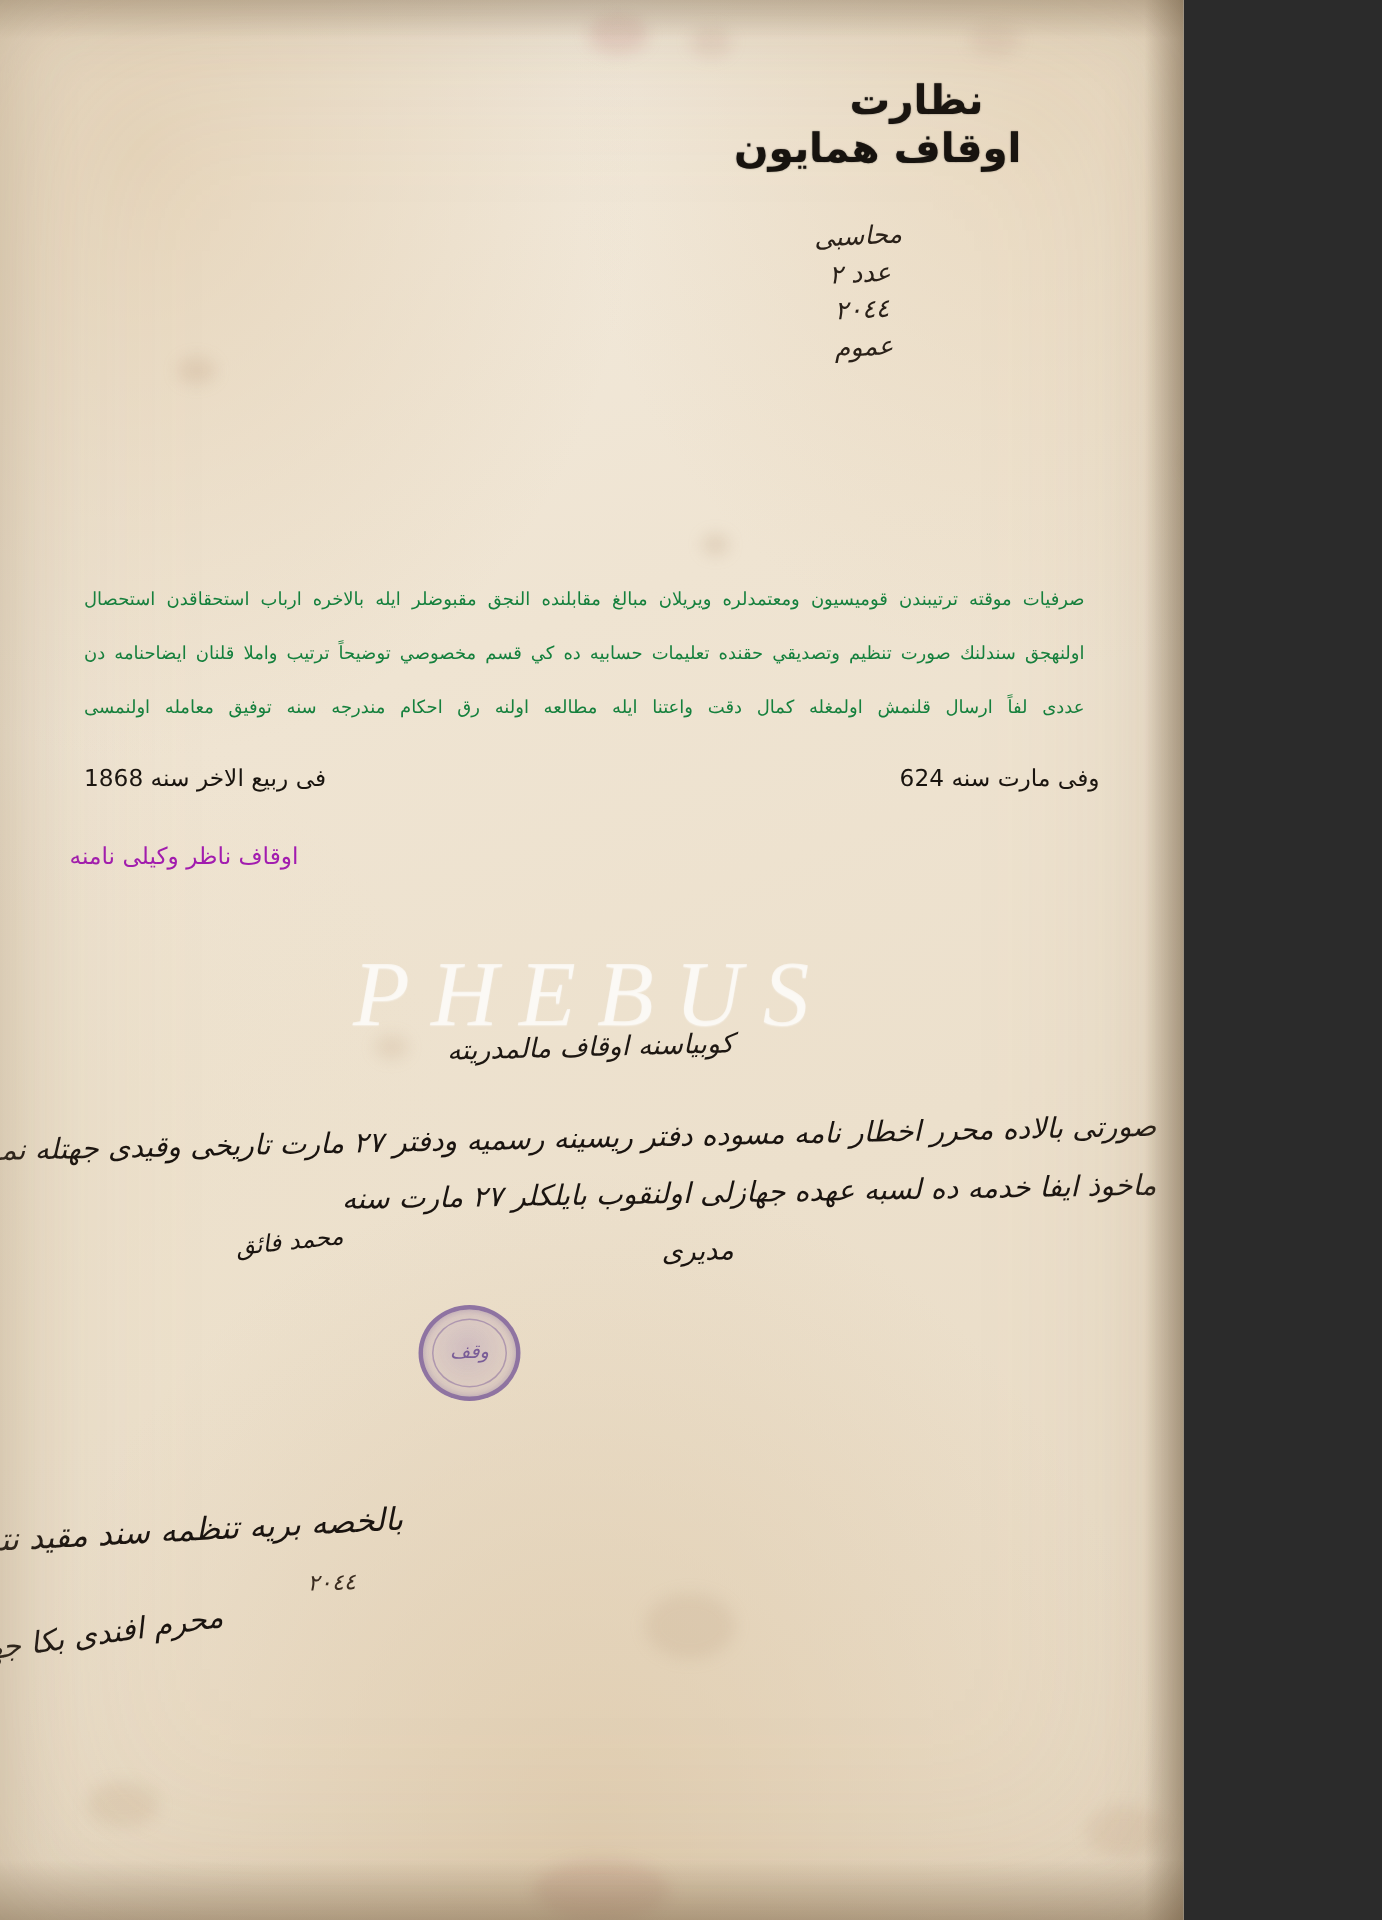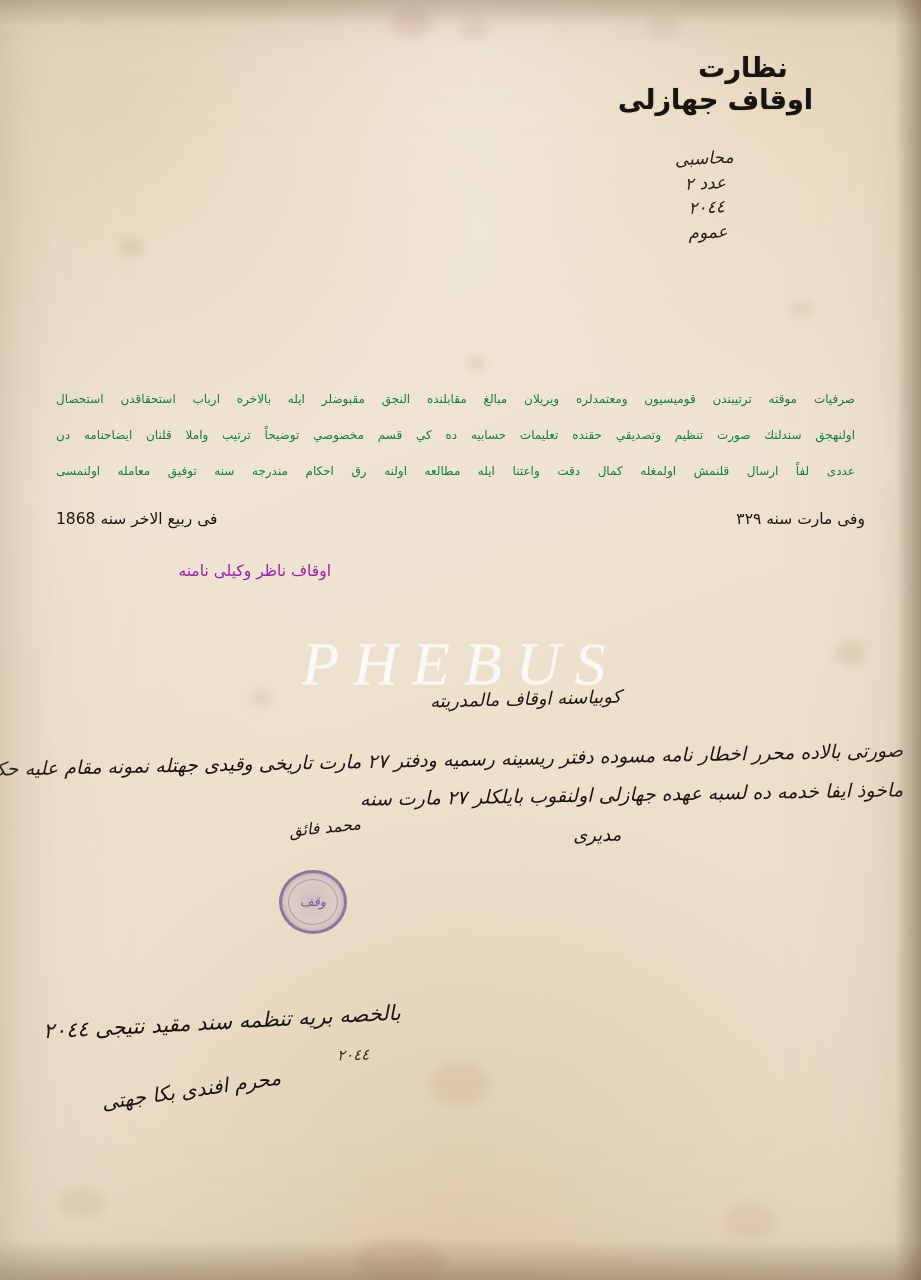--- a/index.html
+++ b/index.html
@@ -3,21 +3,21 @@
 <meta charset="utf-8">
 <title>Ottoman Document</title>
 <style>
   html, body {
     margin: 0;
     padding: 0;
     background: #2b2b2b;
   }
   #page {
     position: relative;
-    width: 921px;
+    width: 789px;
     height: 1280px;
     overflow: hidden;
     background: #efe6d6;
     font-family: "DejaVu Sans", sans-serif;
   }
 
   
   .paper-base {
     position: absolute;
     inset: 0;
@@ -249,36 +249,36 @@
   <div class="stain s6"></div>
   <div class="stain s7"></div>
   <div class="stain s8"></div>
   <div class="stain s9"></div>
   <div class="stain s10"></div>
   <div class="stain s11"></div>
   <div class="stain s12"></div>
 
   <div class="ar letterhead">
     <div>نظارت</div>
-    <div>اوقاف جهازلى</div>
+    <div>اوقاف همايون</div>
   </div>
 
   <div class="hand hand-top">
     <div>محاسبى</div>
     <div>عدد ٢</div>
     <div>٢٠٤٤</div>
     <div>عموم</div>
   </div>
 
   <div class="body-line bl1">صرفيات موقته ترتيبندن قوميسيون ومعتمدلره ويريلان مبالغ مقابلنده النجق مقبوضلر ايله بالاخره ارباب استحقاقدن استحصال</div>
   <div class="body-line bl2">اولنهجق سندلنك صورت تنظيم وتصديقي حقنده تعليمات حسابيه ده كي قسم مخصوصي توضيحاً ترتيب واملا قلنان ايضاحنامه دن</div>
   <div class="body-line bl3">عددى لفاً ارسال قلنمش اولمغله كمال دقت واعتنا ايله مطالعه اولنه رق احكام مندرجه سنه توفيق معامله اولنمسى</div>
 
   <div class="body-line-5">
-    <span>وفى مارت سنه ٣٢٩</span>
+    <span>وفى مارت سنه 624</span>
     <span>فى ربيع الاخر سنه 1868</span>
   </div>
 
   <div class="sign-block">
     <div>اوقاف ناظر وكيلى نامنه</div>
   </div>
 
   <div class="watermark">PHEBUS</div>
 
   <div class="mid-note">كوبياسنه اوقاف مالمدريته</div>

